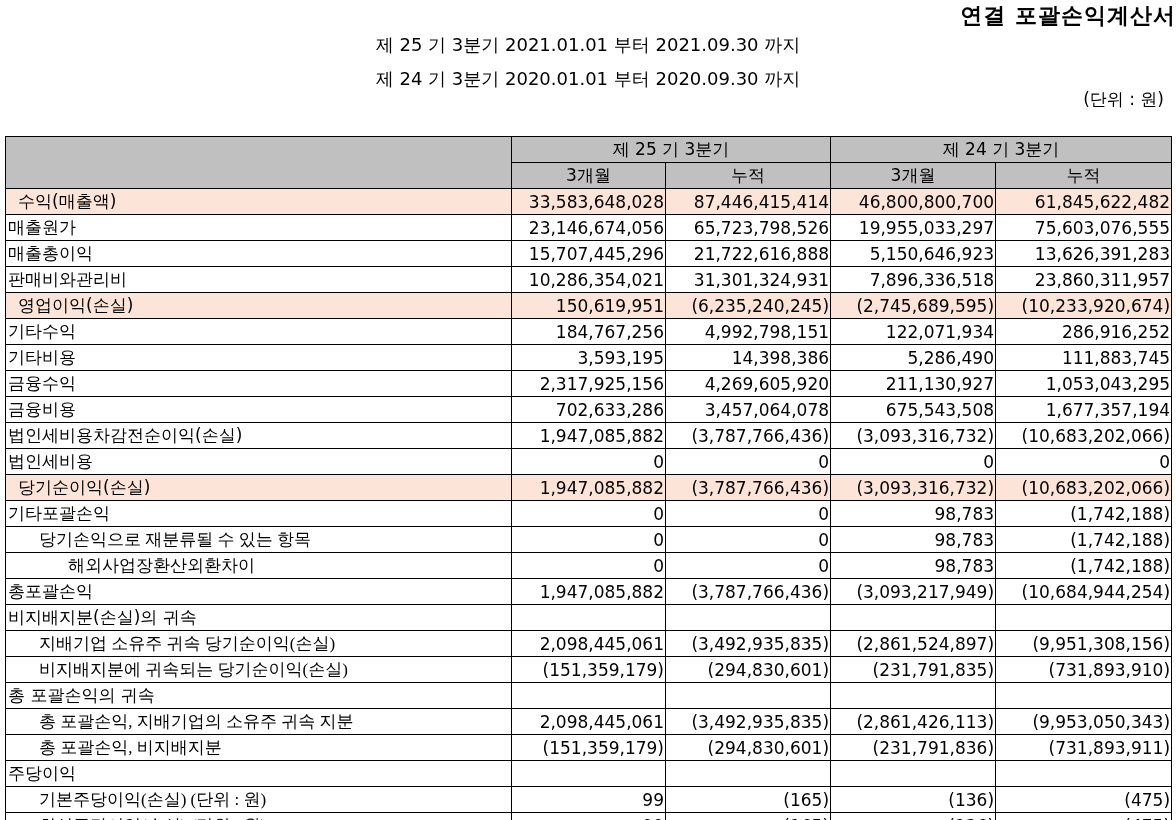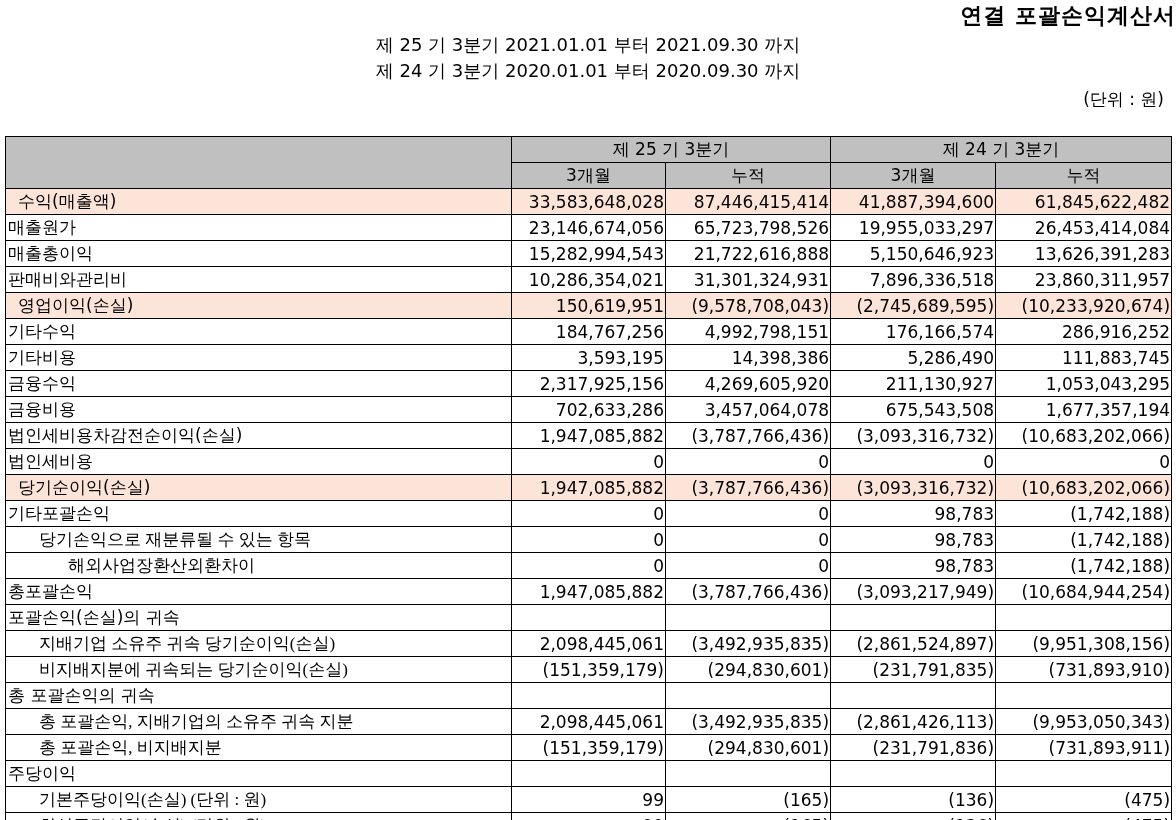--- a/index.html
+++ b/index.html
@@ -11,21 +11,21 @@
   .title {
     position: absolute; left: 0; top: 2px; width: 1176px;
     text-align: right; font-size: 22px; font-weight: bold; letter-spacing: 1px;
     height: 28px; line-height: 28px;
   }
   .subtitle {
     position: absolute; left: 0; width: 1176px; text-align: center;
     font-size: 18px; height: 26px; line-height: 26px;
   }
   .sub1 { top: 32px; }
-  .sub2 { top: 58px; }
+  .sub2 { top: 66px; }
   .unit {
     position: absolute; right: 12px; top: 87px; font-size: 17px;
     height: 24px; line-height: 24px;
   }
   table.stmt {
     position: absolute; left: 5px; top: 112px;
     border-collapse: collapse; table-layout: fixed;
     width: 1166px;
     font-size: 17px;
     margin-top: 24px;
@@ -70,56 +70,56 @@
       <th>누적</th>
       <th>3개월</th>
       <th>누적</th>
     </tr>
   </thead>
   <tbody id="stmt-body">
       <tr class="hl">
         <td class="lbl">수익(매출액)</td>
         <td class="num">33,583,648,028</td>
         <td class="num">87,446,415,414</td>
-        <td class="num">41,887,394,600</td>
+        <td class="num">46,800,800,700</td>
         <td class="num">61,845,622,482</td>
       </tr>
       <tr>
         <td class="lbl">매출원가</td>
         <td class="num">23,146,674,056</td>
         <td class="num">65,723,798,526</td>
         <td class="num">19,955,033,297</td>
-        <td class="num">26,453,414,084</td>
+        <td class="num">75,603,076,555</td>
       </tr>
       <tr>
         <td class="lbl">매출총이익</td>
-        <td class="num">15,282,994,543</td>
+        <td class="num">15,707,445,296</td>
         <td class="num">21,722,616,888</td>
         <td class="num">5,150,646,923</td>
         <td class="num">13,626,391,283</td>
       </tr>
       <tr>
         <td class="lbl">판매비와관리비</td>
         <td class="num">10,286,354,021</td>
         <td class="num">31,301,324,931</td>
         <td class="num">7,896,336,518</td>
         <td class="num">23,860,311,957</td>
       </tr>
       <tr class="hl">
         <td class="lbl">영업이익(손실)</td>
         <td class="num">150,619,951</td>
-        <td class="num">(9,578,708,043)</td>
+        <td class="num">(6,235,240,245)</td>
         <td class="num">(2,745,689,595)</td>
         <td class="num">(10,233,920,674)</td>
       </tr>
       <tr>
         <td class="lbl">기타수익</td>
         <td class="num">184,767,256</td>
         <td class="num">4,992,798,151</td>
-        <td class="num">176,166,574</td>
+        <td class="num">122,071,934</td>
         <td class="num">286,916,252</td>
       </tr>
       <tr>
         <td class="lbl">기타비용</td>
         <td class="num">3,593,195</td>
         <td class="num">14,398,386</td>
         <td class="num">5,286,490</td>
         <td class="num">111,883,745</td>
       </tr>
       <tr>
@@ -179,21 +179,21 @@
         <td class="num">(1,742,188)</td>
       </tr>
       <tr>
         <td class="lbl">총포괄손익</td>
         <td class="num">1,947,085,882</td>
         <td class="num">(3,787,766,436)</td>
         <td class="num">(3,093,217,949)</td>
         <td class="num">(10,684,944,254)</td>
       </tr>
       <tr>
-        <td class="lbl">포괄손익(손실)의 귀속</td>
+        <td class="lbl">비지배지분(손실)의 귀속</td>
         <td class="num"></td>
         <td class="num"></td>
         <td class="num"></td>
         <td class="num"></td>
       </tr>
       <tr>
         <td class="lbl ind1">지배기업 소유주 귀속 당기순이익(손실)</td>
         <td class="num">2,098,445,061</td>
         <td class="num">(3,492,935,835)</td>
         <td class="num">(2,861,524,897)</td>

